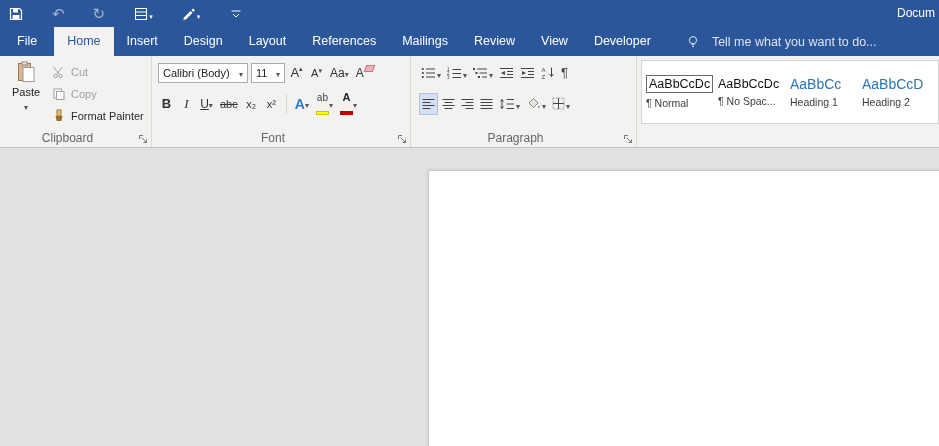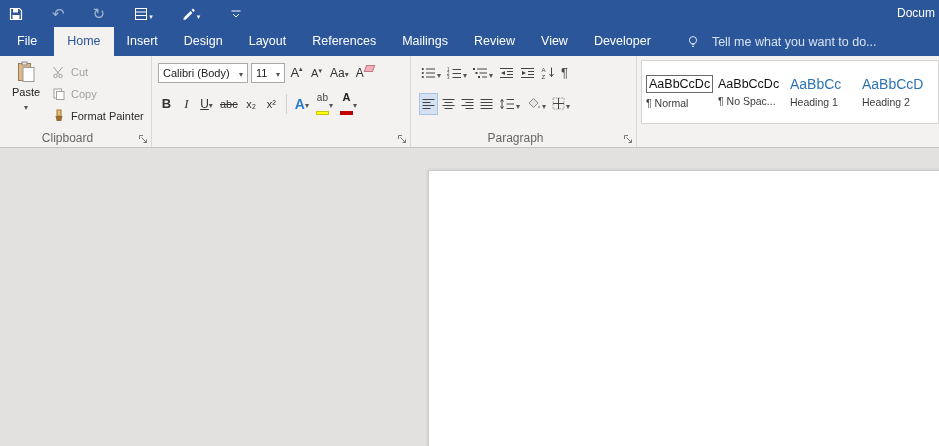--- a/index.html
+++ b/index.html
@@ -251,20 +251,21 @@
           <span class="arw"></span>
         </div>
         <div class="fbtn">
           <span class="stackbtn">
             <span class="fc-a">A</span>
             <span class="bar red"></span>
           </span>
           <span class="arw"></span>
         </div>
       </div>
+      <span class="glabel">Font</span>
       <svg class="launcher" viewBox="0 0 10 10">
         <path d="M1.5 5V1.5H5" stroke="#777" fill="none"></path>
         <path d="M3.5 3.5l5 5M8.5 8.5v-3M8.5 8.5h-3" stroke="#777" fill="none"></path>
       </svg>
     </div>
 
     <div class="rgroup g-para">
       <div class="prow">
         <div class="pbtn">
           <svg width="15" height="12" viewBox="0 0 15 12">

